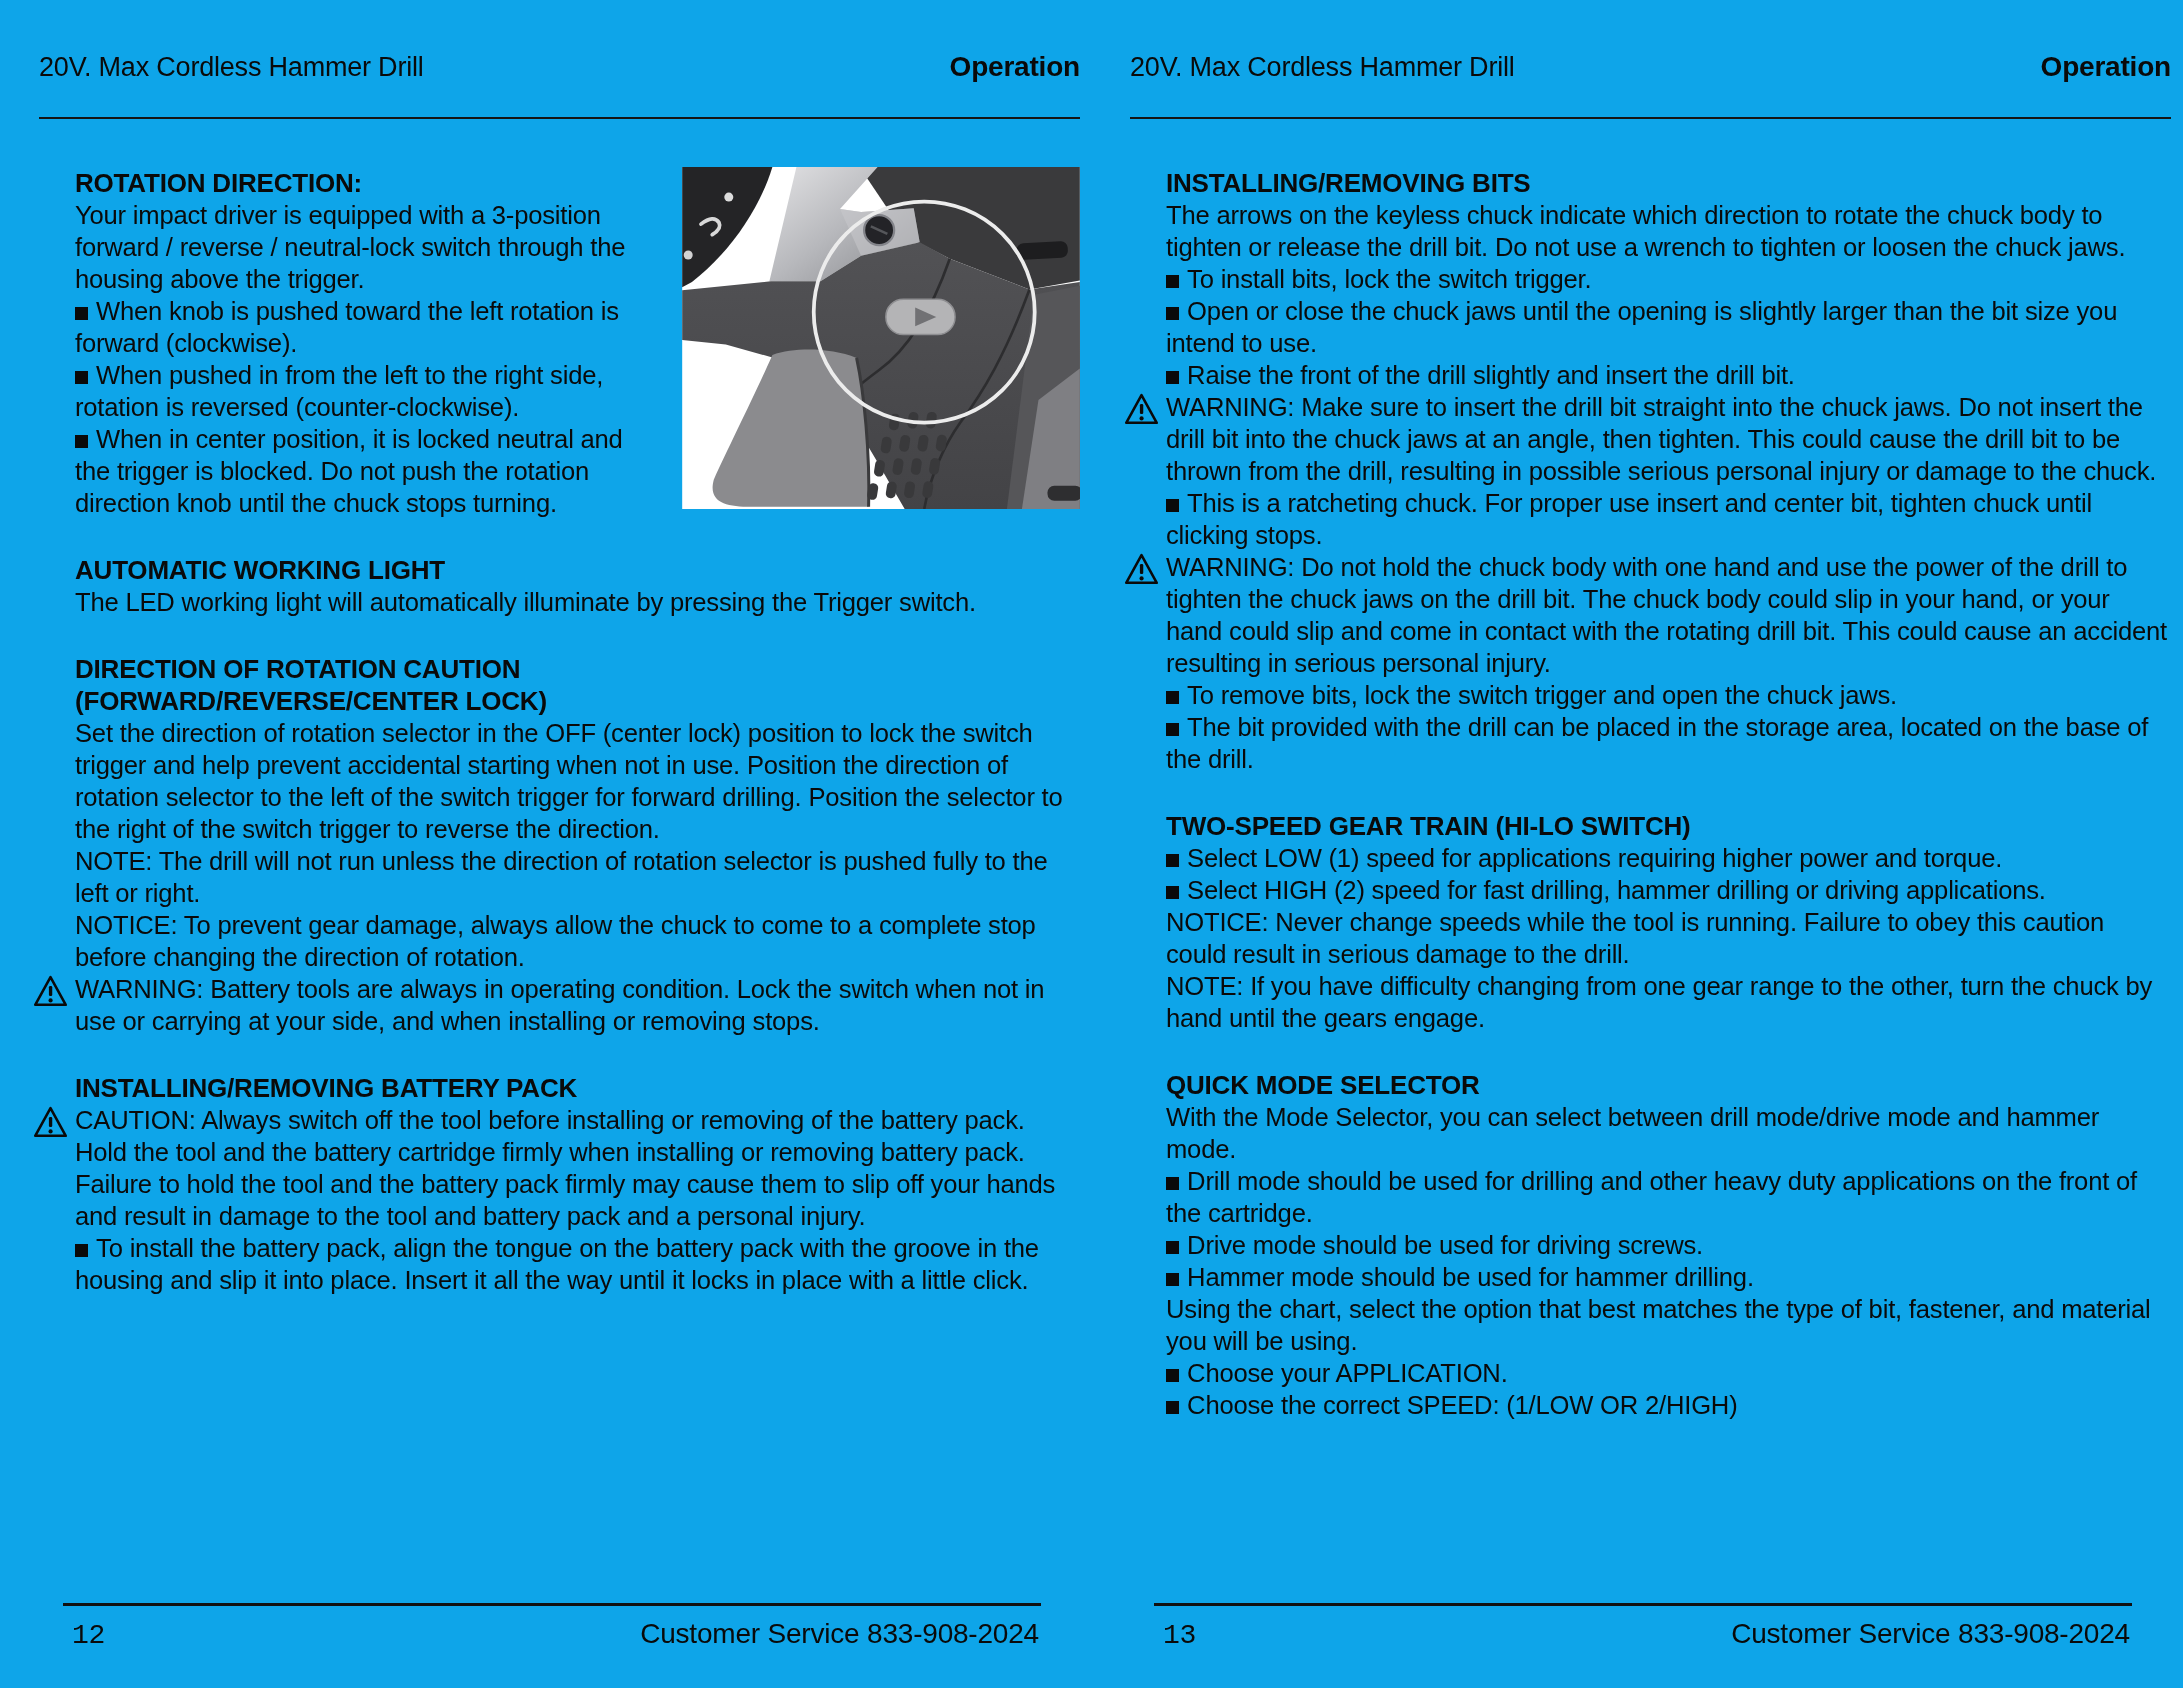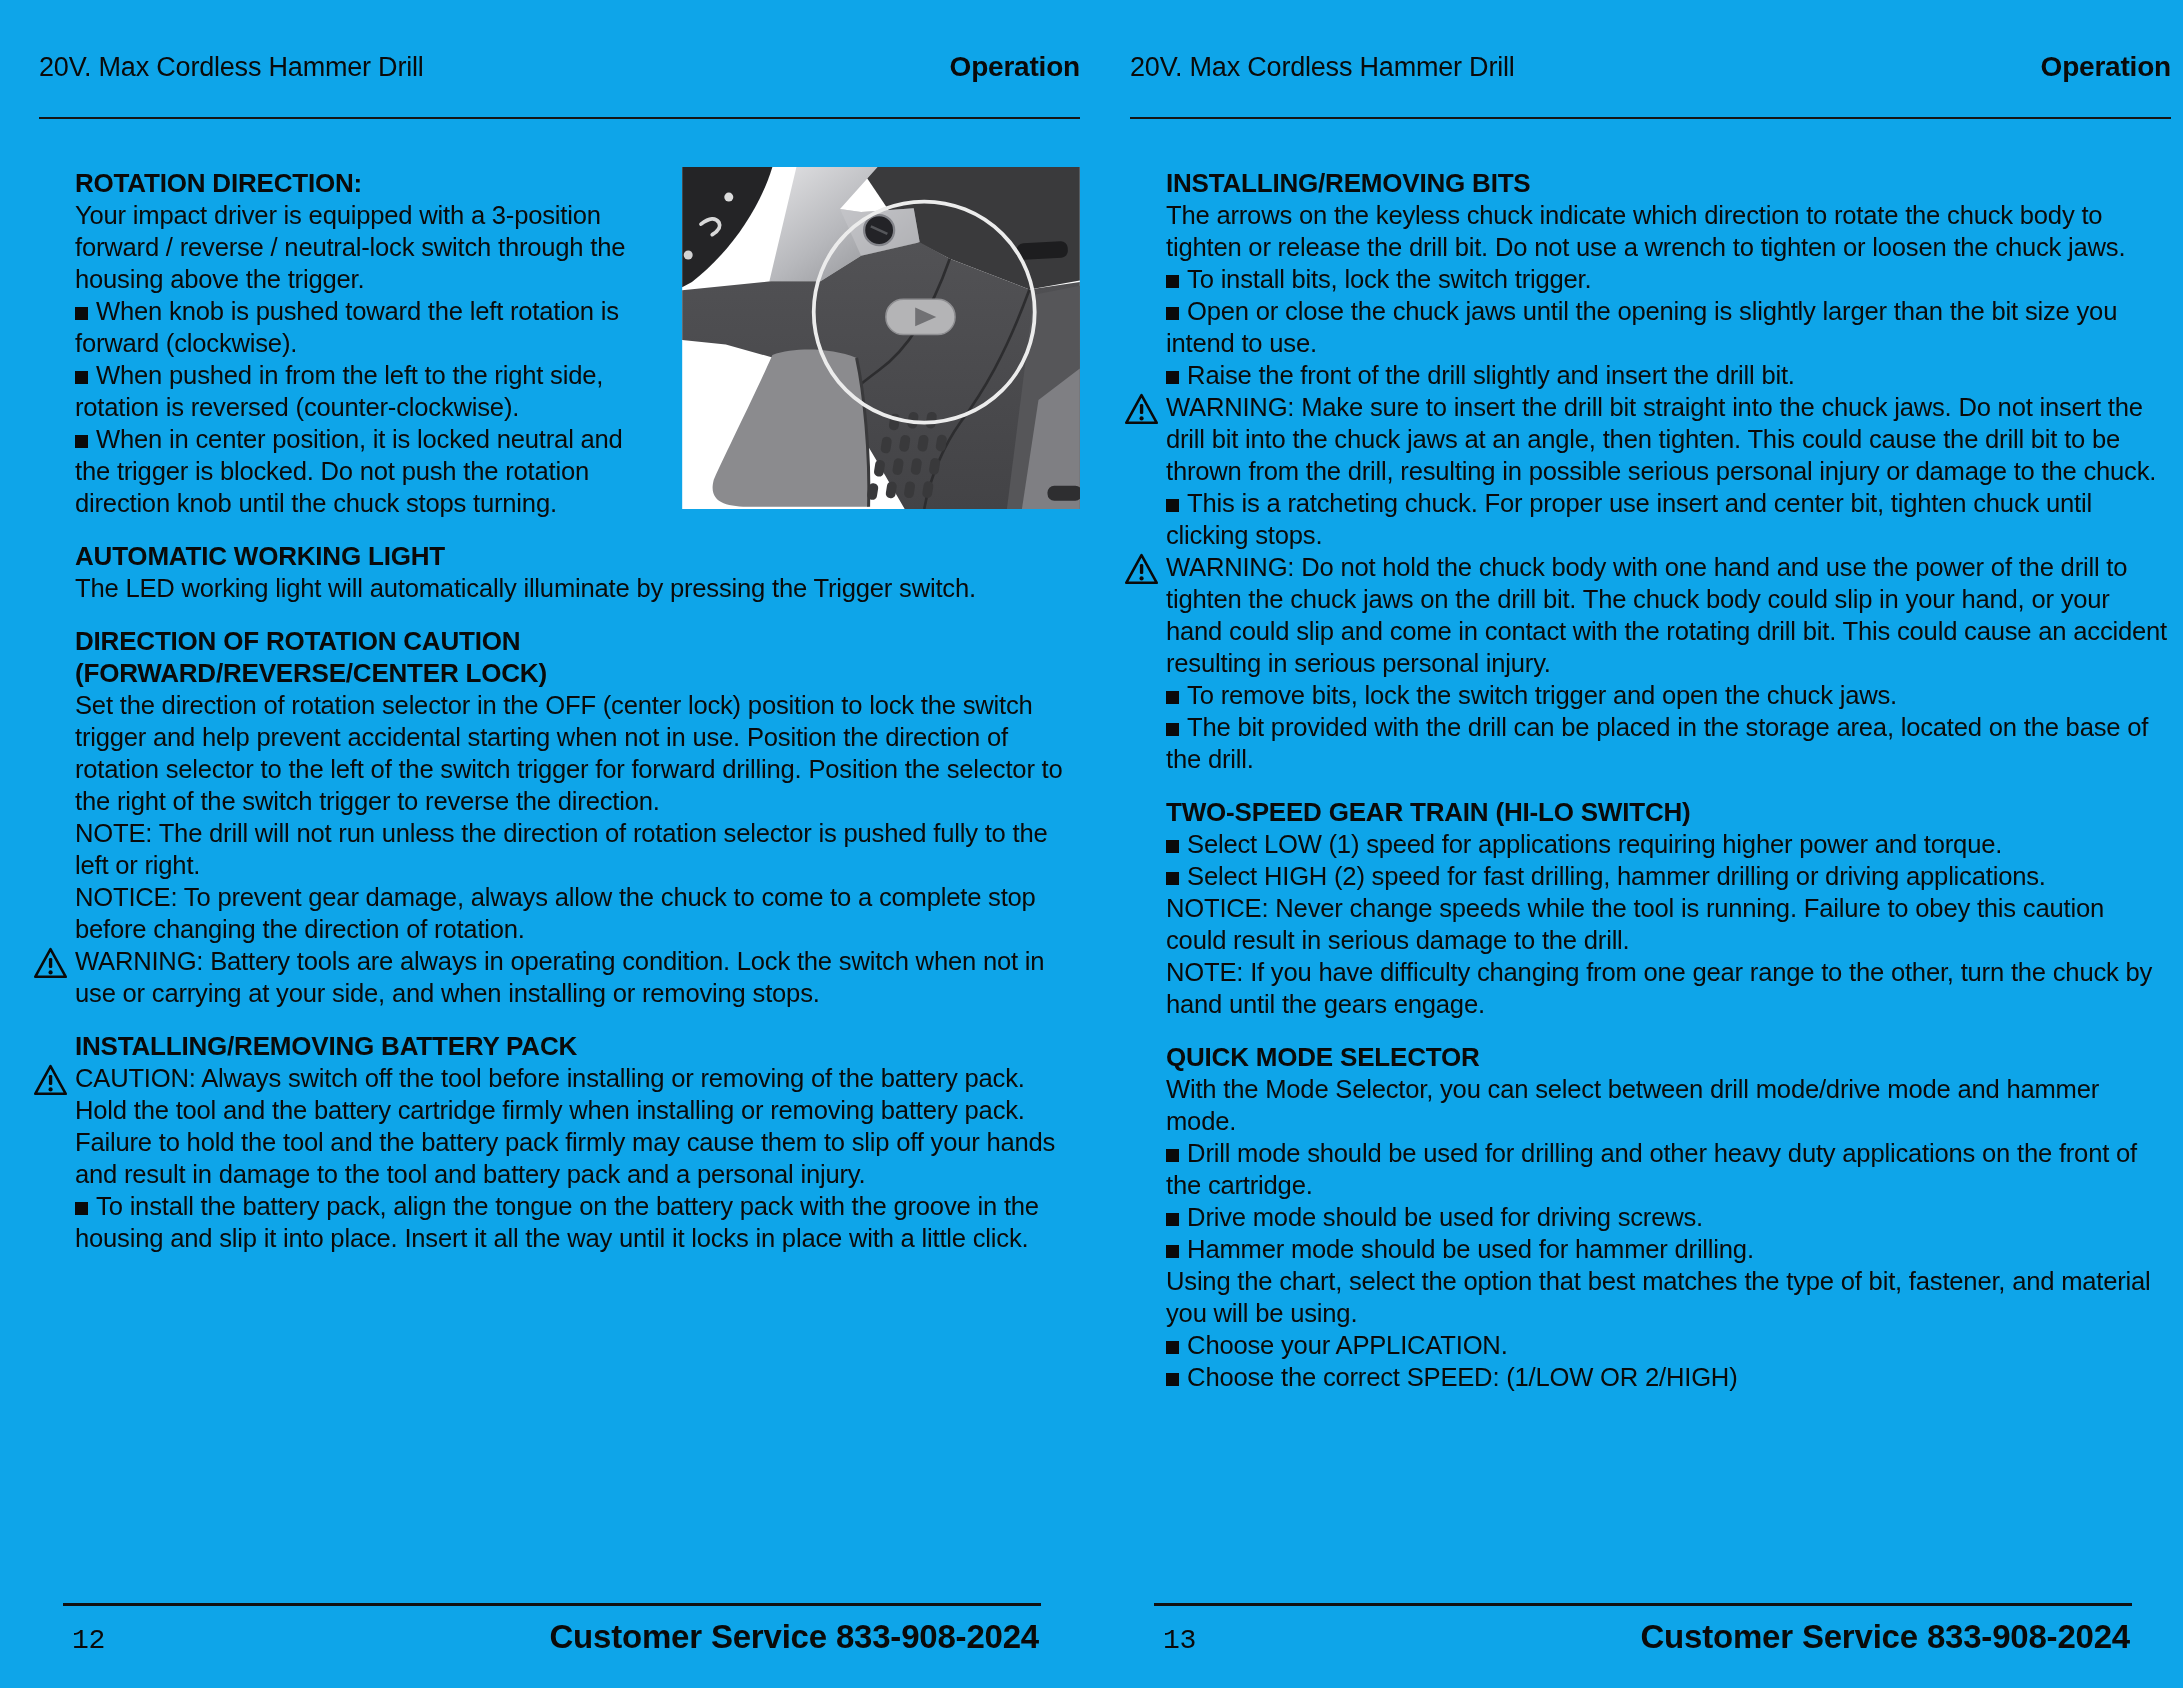--- a/index.html
+++ b/index.html
@@ -21,21 +21,21 @@
     display:flex;justify-content:space-between;align-items:baseline;
   }
   .hdr-title{font-size:27px;font-weight:400;}
   .hdr-section{font-size:28px;font-weight:700;}
   .hdr-rule{position:absolute;top:117px;left:39px;right:12px;height:2.3px;background:#151515;}
 
   .page-content{
     position:absolute;top:167px;left:75px;right:12px;
     font-size:25.6px;line-height:32px;
   }
-  .section{margin-top:21px;}
+  .section{margin-top:35px;}
   .section.first{margin-top:0;}
   .sec-heading{margin:0;font-size:26px;font-weight:700;line-height:32px;}
   .item{margin:0;}
   .sq{
     display:inline-block;width:12.8px;height:12.8px;background:#0a0a0a;
     margin-right:8.3px;
   }
   .lbl{font-weight:400;}
   .warn{position:relative;}
   .warn-icon{
@@ -43,21 +43,21 @@
     display:inline-block;
   }
   .warn-icon svg{display:block;width:100%;height:100%;}
 
   .ftr-rule{position:absolute;top:1603px;left:63px;right:51px;height:3px;background:#111;}
   .page-footer{
     position:absolute;top:1618px;left:72px;right:53px;
     display:flex;justify-content:space-between;align-items:baseline;
   }
   .ftr-page{font-size:28px;font-weight:400;font-family:Liberation Mono, monospace;}
-  .ftr-service{font-size:33px;font-weight:700;}
+  .ftr-service{font-size:28px;font-weight:400;}
 
   
   #drill-figure{
     float:right;width:398px;height:342px;
     margin:0 0 33px 42px;display:none;
   }
   #drill-figure svg{display:block;width:100%;height:100%;}
 </style>
 </head>
 <body>

